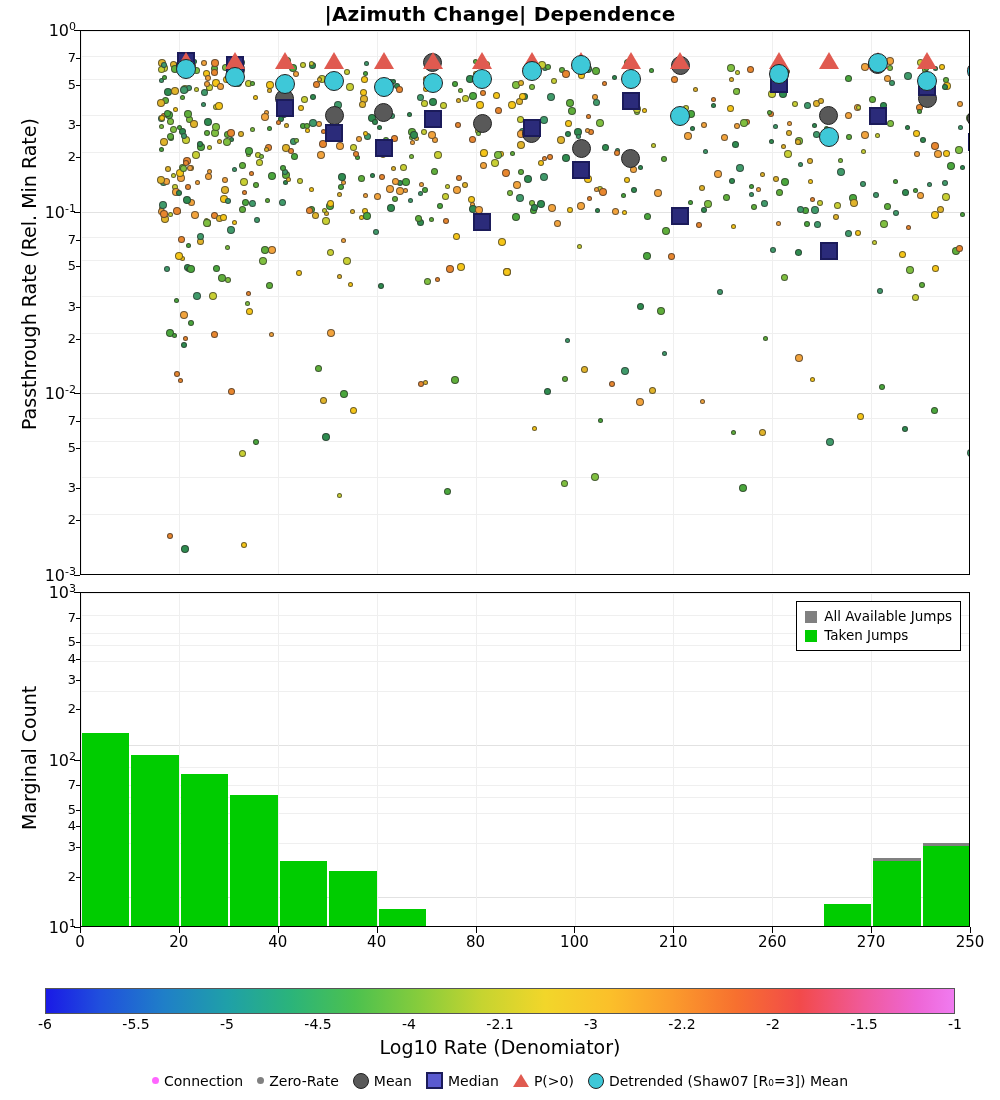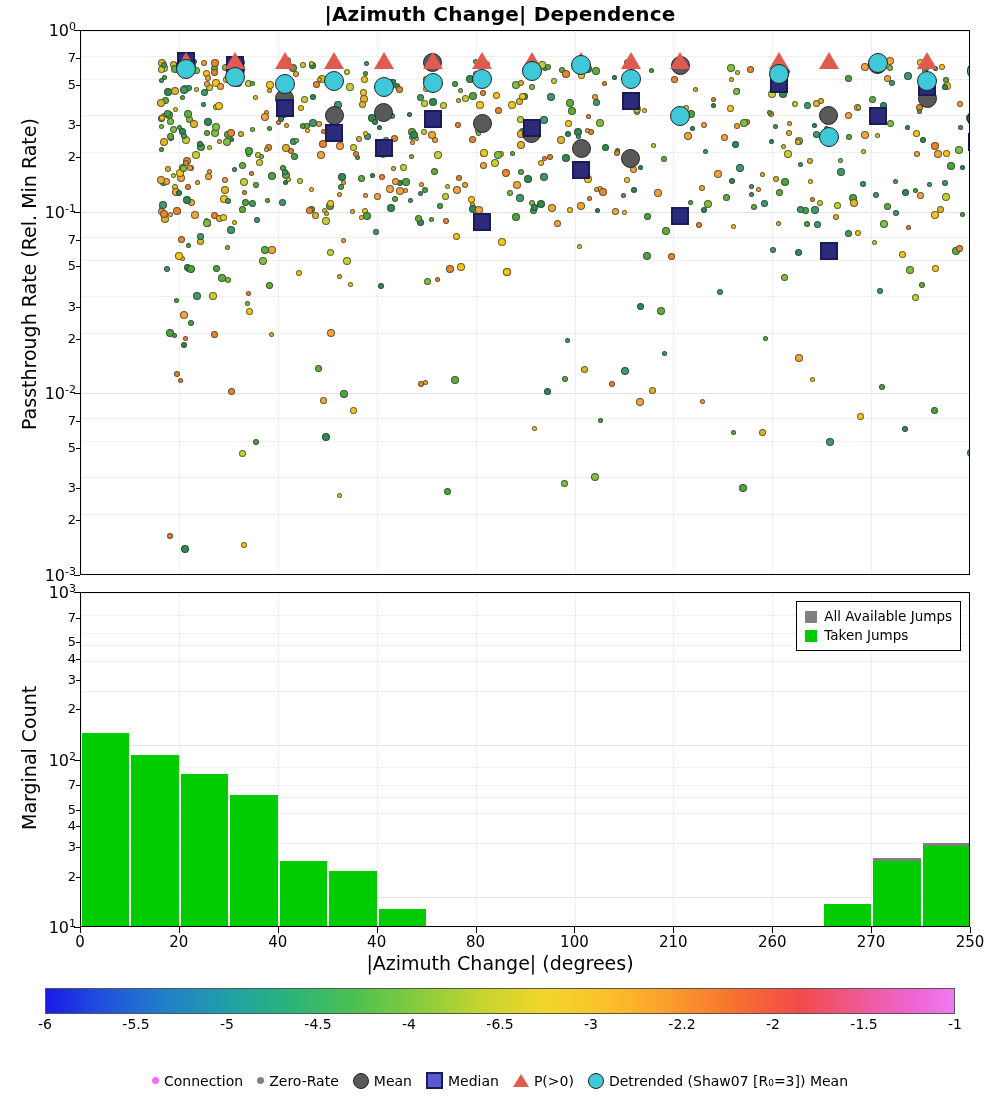--- a/index.html
+++ b/index.html
@@ -1011,38 +1011,38 @@
       <div class="tickmark" style="left: 574.444px; top: 927px; width: 1px; height: 6px;"></div>
       <div class="xtick" style="left: 653.333px; top: 933px;">210</div>
       <div class="tickmark" style="left: 673.333px; top: 927px; width: 1px; height: 6px;"></div>
       <div class="xtick" style="left: 752.222px; top: 933px;">260</div>
       <div class="tickmark" style="left: 772.222px; top: 927px; width: 1px; height: 6px;"></div>
       <div class="xtick" style="left: 851.111px; top: 933px;">270</div>
       <div class="tickmark" style="left: 871.111px; top: 927px; width: 1px; height: 6px;"></div>
       <div class="xtick" style="left: 950px; top: 933px;">250</div>
       <div class="tickmark" style="left: 970px; top: 927px; width: 1px; height: 6px;"></div>
     </div>
-  <div id="xlabel">|Azimuth Change| (degrees)</div>
 
   <div id="colorbar-wrap">
     <div id="colorbar"></div>
   </div>
   <div id="cb-ticks">
       <div class="cb-tick" style="left: 15px;">-6</div>
       <div class="cb-tick" style="left: 106px;">-5.5</div>
       <div class="cb-tick" style="left: 197px;">-5</div>
       <div class="cb-tick" style="left: 288px;">-4.5</div>
       <div class="cb-tick" style="left: 379px;">-4</div>
-      <div class="cb-tick" style="left: 470px;">-6.5</div>
+      <div class="cb-tick" style="left: 470px;">-2.1</div>
       <div class="cb-tick" style="left: 561px;">-3</div>
       <div class="cb-tick" style="left: 652px;">-2.2</div>
       <div class="cb-tick" style="left: 743px;">-2</div>
       <div class="cb-tick" style="left: 834px;">-1.5</div>
       <div class="cb-tick" style="left: 925px;">-1</div>
     </div>
+  <div id="cb-label">Log10 Rate (Denomiator)</div>
 
   <div id="bottom-legend">
       <div class="item">
         <span class="lg-circ" style="width: 7px; height: 7px; background: rgb(255, 102, 255);"></span>
         <span>Connection</span>
       </div>
       <div class="item">
         <span class="lg-circ" style="width: 7px; height: 7px; background: rgb(128, 128, 128);"></span>
         <span>Zero-Rate</span>
       </div>

